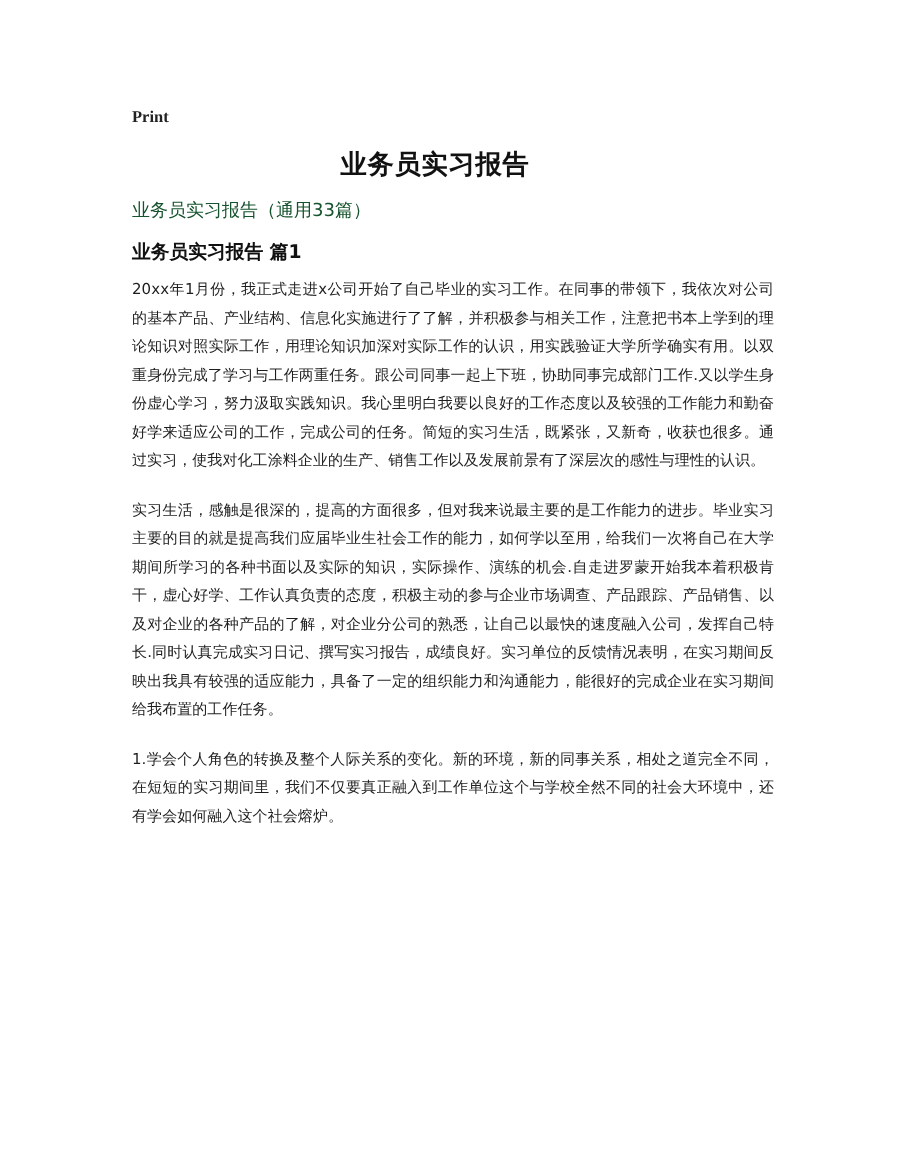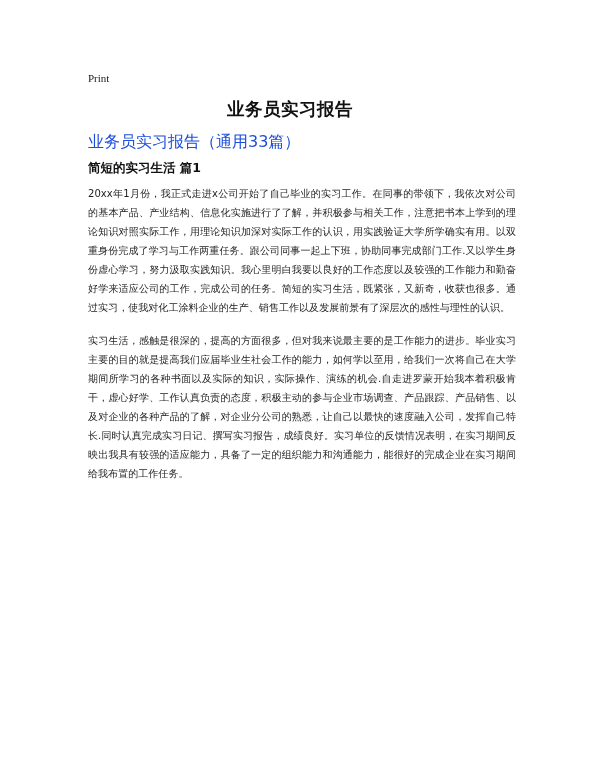--- a/index.html
+++ b/index.html
@@ -1,35 +1,36 @@
 <!DOCTYPE html>
 <html><head>
 <meta charset="utf-8">
 <style>
   html, body { margin:0; padding:0; background:#ffffff; }
   body { width:600px; height:776px; overflow:hidden; position:relative;
          font-family:"DejaVu Sans", "Liberation Sans", sans-serif; color:#1a1a1a; }
   .print { position:absolute; left:88px; top:72px; font-family:"Liberation Serif", serif;
-           font-size:11px; color:#222; }
+           font-size:11px; color:#222;font-weight:bold; }
   .title { position:absolute; left:0; width:580px; top:97px; text-align:center;
            font-size:17.5px; font-weight:bold; color:#111; letter-spacing:0.5px; }
-  .subtitle { position:absolute; left:88px; top:132px; font-size:16px; color:#1d4ed8; }
+  .subtitle { position:absolute; left:88px; top:132px; font-size:12px; color:#14532d; }
   .section { position:absolute; left:88px; top:160px; font-size:12.5px; font-weight:bold; color:#111; }
   .body { position:absolute; left:88px; top:184px; width:428px; }
   .para { font-size:10px; line-height:19px; margin:0 0 14px 0; color:#1e1e1e;
           text-align:justify; letter-spacing:0.05px; }
 </style>
 </head>
 <body>
 
 <div class="print">Print</div>
 
 <div class="title">业务员实习报告</div>
 
 <div class="subtitle">业务员实习报告（通用33篇）</div>
 
-<div class="section">简短的实习生活 篇1</div>
+<div class="section">业务员实习报告 篇1</div>
 
 <div class="body">
   <p class="para">20xx年1月份，我正式走进x公司开始了自己毕业的实习工作。在同事的带领下，我依次对公司的基本产品、产业结构、信息化实施进行了了解，并积极参与相关工作，注意把书本上学到的理论知识对照实际工作，用理论知识加深对实际工作的认识，用实践验证大学所学确实有用。以双重身份完成了学习与工作两重任务。跟公司同事一起上下班，协助同事完成部门工作.又以学生身份虚心学习，努力汲取实践知识。我心里明白我要以良好的工作态度以及较强的工作能力和勤奋好学来适应公司的工作，完成公司的任务。简短的实习生活，既紧张，又新奇，收获也很多。通过实习，使我对化工涂料企业的生产、销售工作以及发展前景有了深层次的感性与理性的认识。</p>
   <p class="para">实习生活，感触是很深的，提高的方面很多，但对我来说最主要的是工作能力的进步。毕业实习主要的目的就是提高我们应届毕业生社会工作的能力，如何学以至用，给我们一次将自己在大学期间所学习的各种书面以及实际的知识，实际操作、演练的机会.自走进罗蒙开始我本着积极肯干，虚心好学、工作认真负责的态度，积极主动的参与企业市场调查、产品跟踪、产品销售、以及对企业的各种产品的了解，对企业分公司的熟悉，让自己以最快的速度融入公司，发挥自己特长.同时认真完成实习日记、撰写实习报告，成绩良好。实习单位的反馈情况表明，在实习期间反映出我具有较强的适应能力，具备了一定的组织能力和沟通能力，能很好的完成企业在实习期间给我布置的工作任务。</p>
+  <p class="para">1.学会个人角色的转换及整个人际关系的变化。新的环境，新的同事关系，相处之道完全不同，在短短的实习期间里，我们不仅要真正融入到工作单位这个与学校全然不同的社会大环境中，还有学会如何融入这个社会熔炉。</p>
 
 </div>
 
 </body></html>

